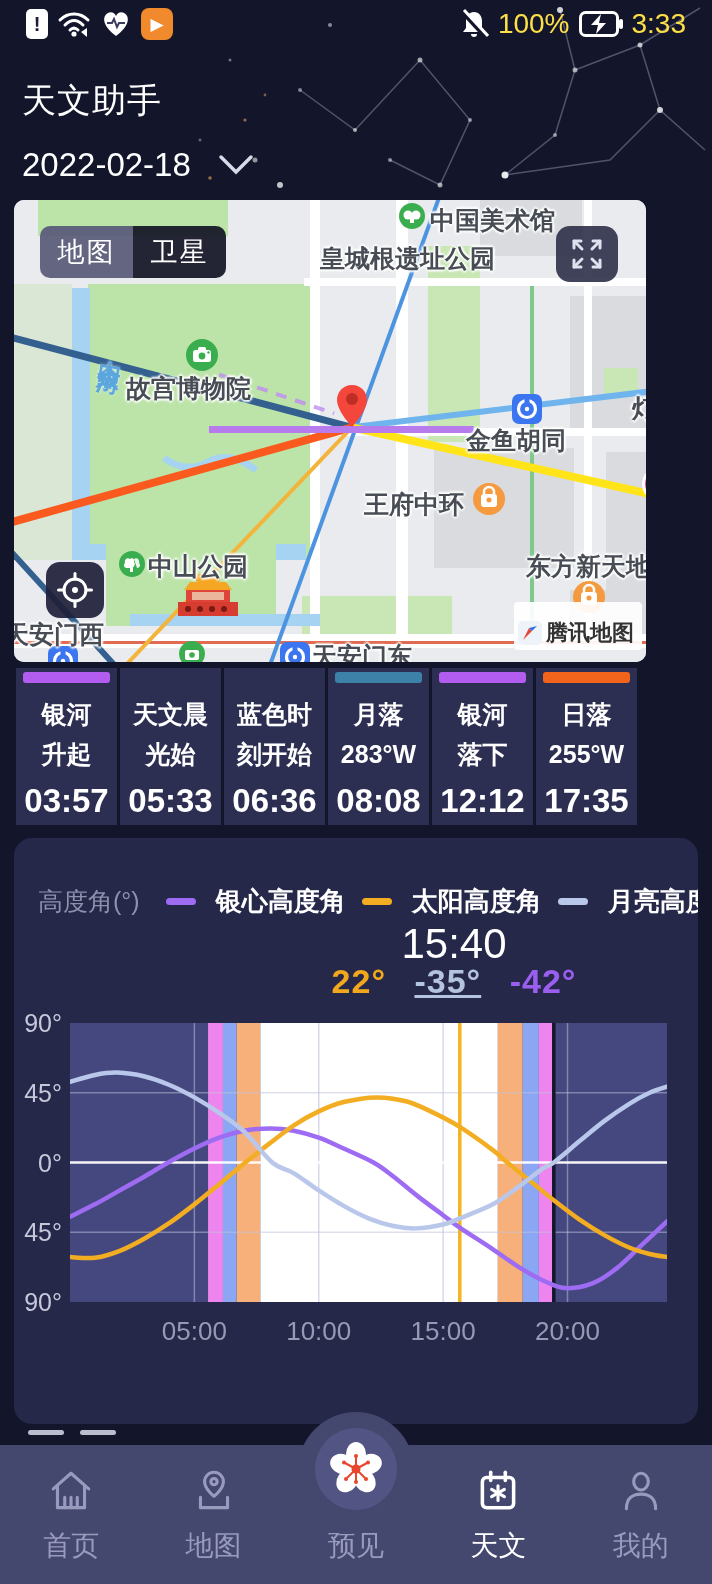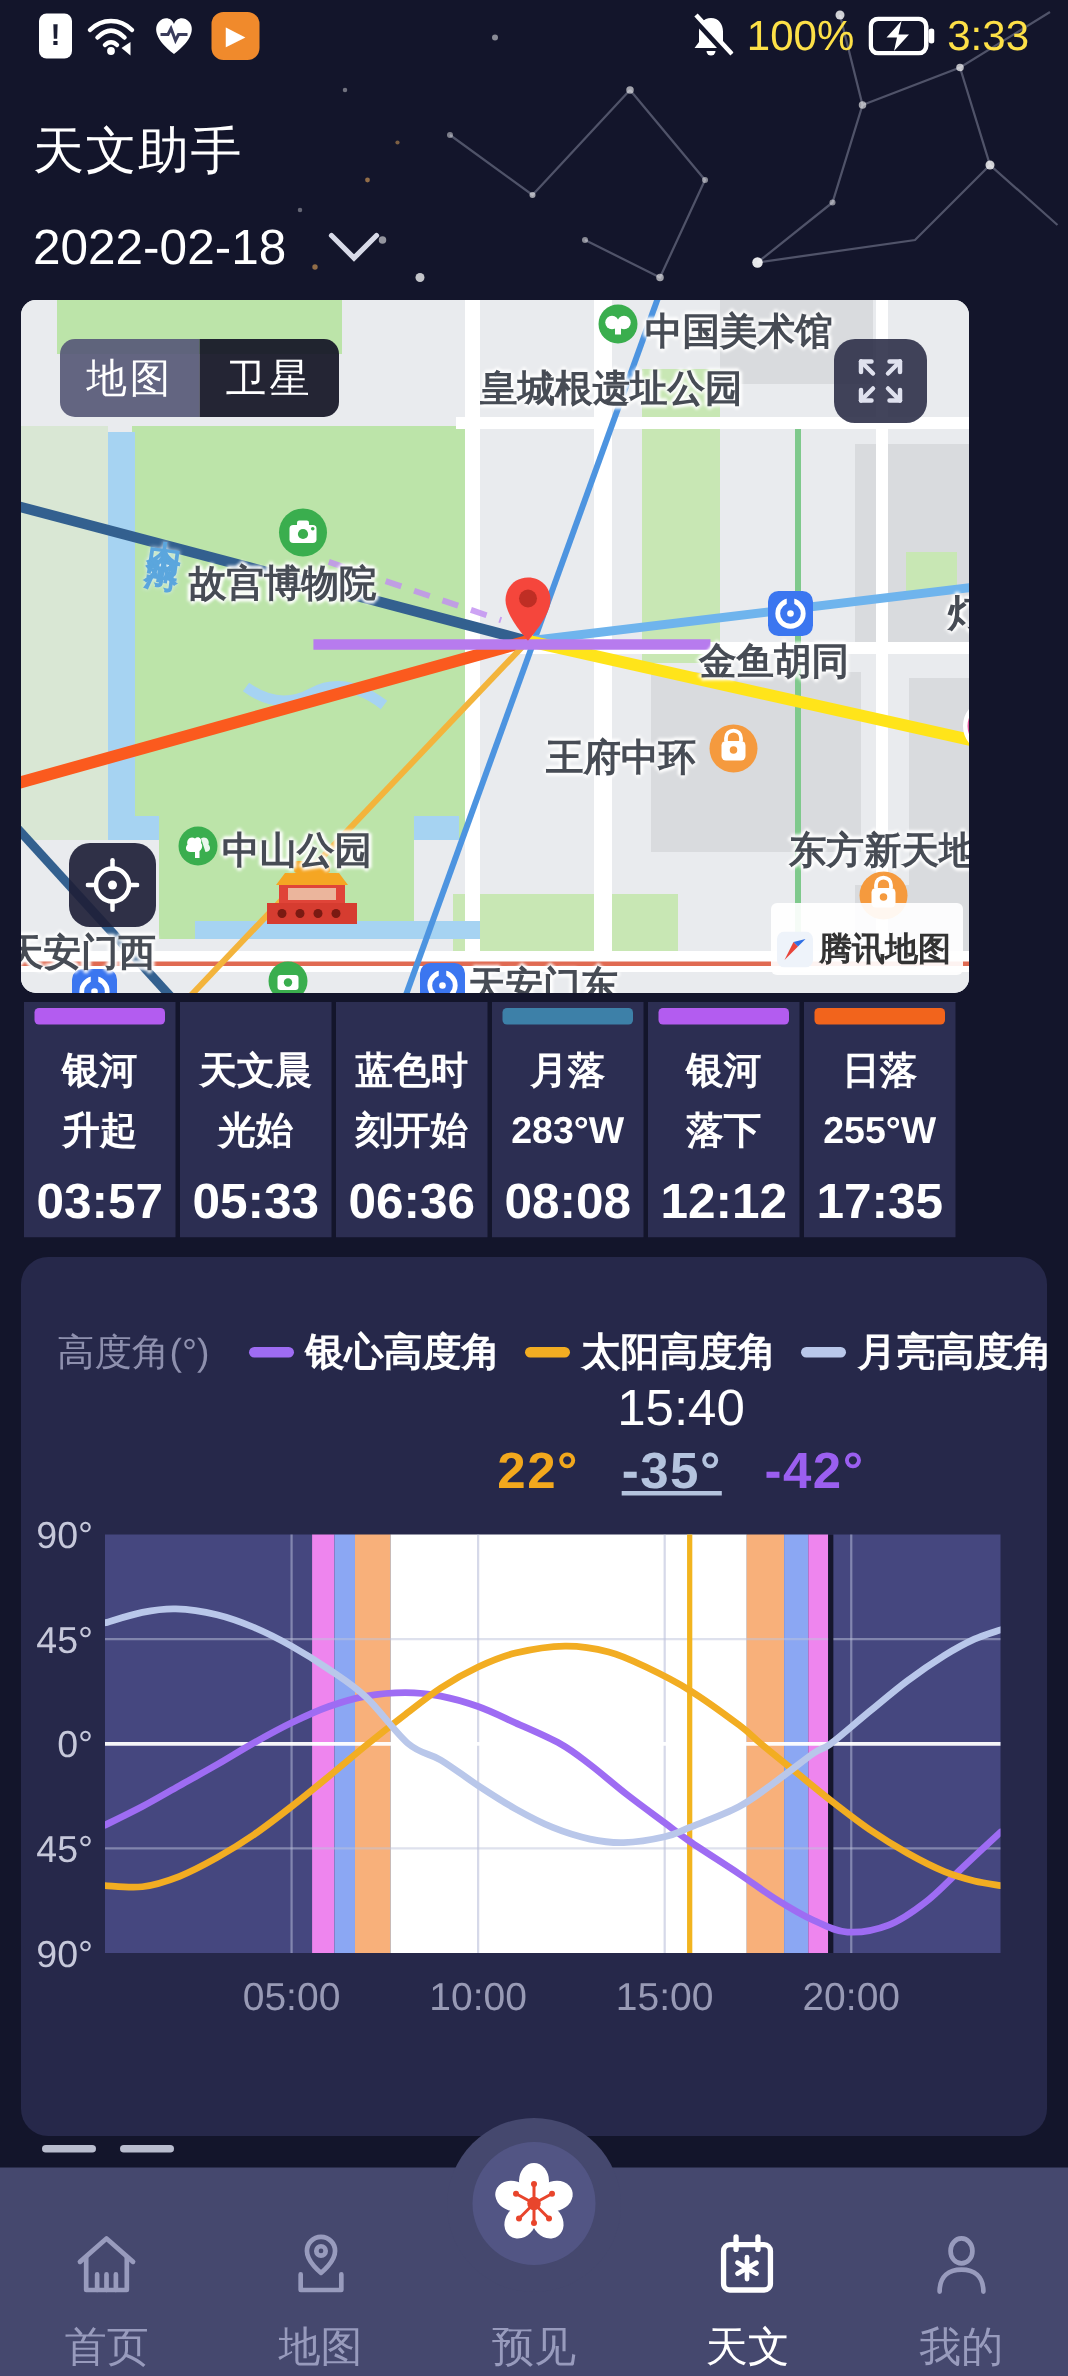--- a/index.html
+++ b/index.html
@@ -53,36 +53,36 @@
   .event-card { flex:0 0 101px; background:#2c2e52; position:relative; overflow:hidden; text-align:center;font-weight:bold;}
   .event-bar { position:absolute; left:7px; right:7px; top:4px; height:11px; border-radius:3px; }
   .event-line1 { margin-top:26px; font-size:25px; line-height:40px; white-space:nowrap;}
   .event-line2 { font-size:25px; line-height:40px; white-space:nowrap;}
   .event-time { margin-top:8px; font-size:33px; white-space:nowrap;}
   
   .chart-card { position:absolute; left:14px; top:838px; width:684px; height:586px;
     background:#26284a; border-radius:18px; z-index:3; overflow:hidden;}
   .legend-row { position:absolute; left:24px; top:46px; width:652px; display:flex; align-items:center; }
   .alt-label { font-size:25px; color:#8e90ae; margin-right:26px; white-space:nowrap;}
-  .legend-item { display:flex; align-items:center; gap:8px; margin-right:16px; white-space:nowrap;}
+  .legend-item { display:flex; align-items:center; gap:20px; margin-right:16px; white-space:nowrap;}
   .legend-dash { width:30px; height:7px; border-radius:4px; }
   .legend-text { font-size:26px; font-weight:600; color:#fff; }
   .cursor-time { position:absolute; left:200px; top:82px; width:480px; text-align:center;
-    font-size:34px; color:#fff; }
+    font-size:42px; color:#fff; }
   .cursor-values { position:absolute; left:200px; top:124px; width:480px; text-align:center;
     font-size:34px; font-weight:bold; letter-spacing:1px;}
   .cursor-values span { margin:0 9px; }
   #alt-chart { position:absolute; left:10px; top:170px; }
   
   .drag-dash { position:absolute; top:1430px; width:36px; height:5px; border-radius:3px;
     background:rgba(215,218,235,0.85); z-index:3;}
   
   .bottom-nav { position:absolute; left:0; top:1445px; width:712px; height:139px; background:#45486e; z-index:6;}
   .nav-bump { position:absolute; left:298px; top:-33px; width:116px; height:116px; border-radius:50%; background:#45486e;}
-  .nav-items { position:absolute; left:0; top:0; width:100%; height:100%; display:flex;align-items:flex-end; }
+  .nav-items { position:absolute; left:0; top:0; width:100%; height:100%; display:flex; }
   .nav-item { flex:1; display:flex; flex-direction:column; align-items:center; padding-top:20px; gap:10px;}
   .nav-label { font-size:28px; color:#989bbd; }
   .nav-item.active .nav-label { color:#fff; }
   .flower-btn { position:absolute; left:315px; top:-17px; width:82px; height:82px; border-radius:50%;
     background:#525584; display:flex; align-items:center; justify-content:center;}
   .nav-icon { height:52px; display:flex; align-items:center; justify-content:center;}
 </style>
 </head>
 <body>
 

